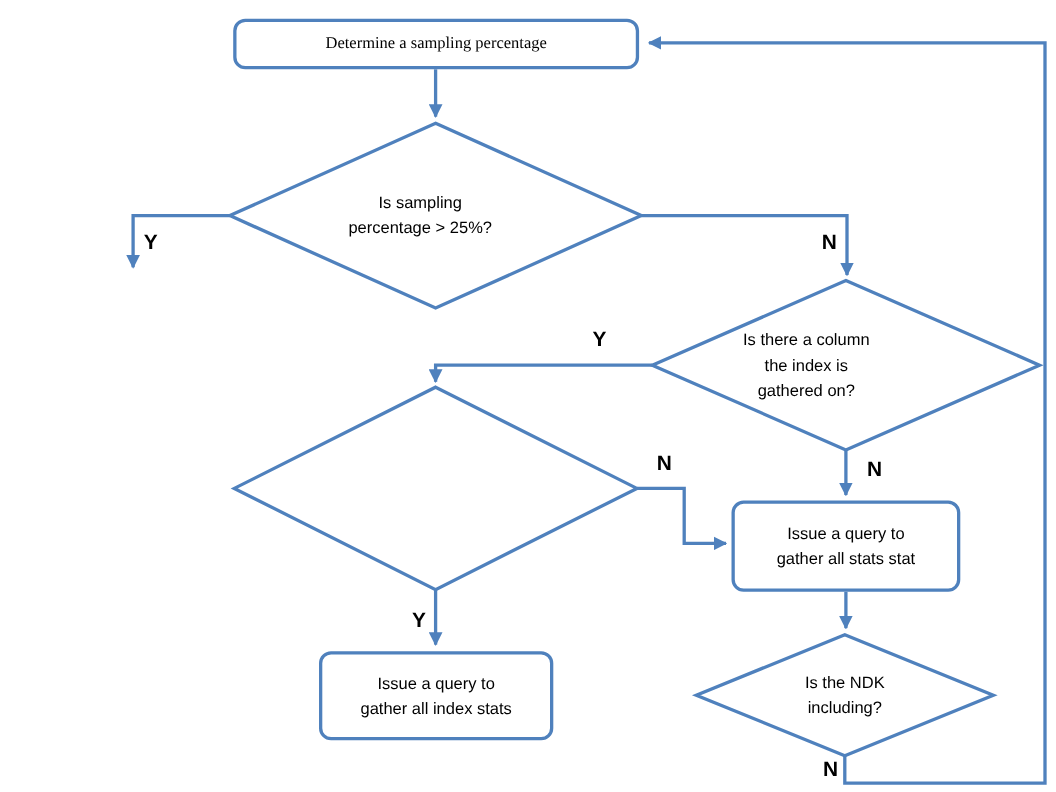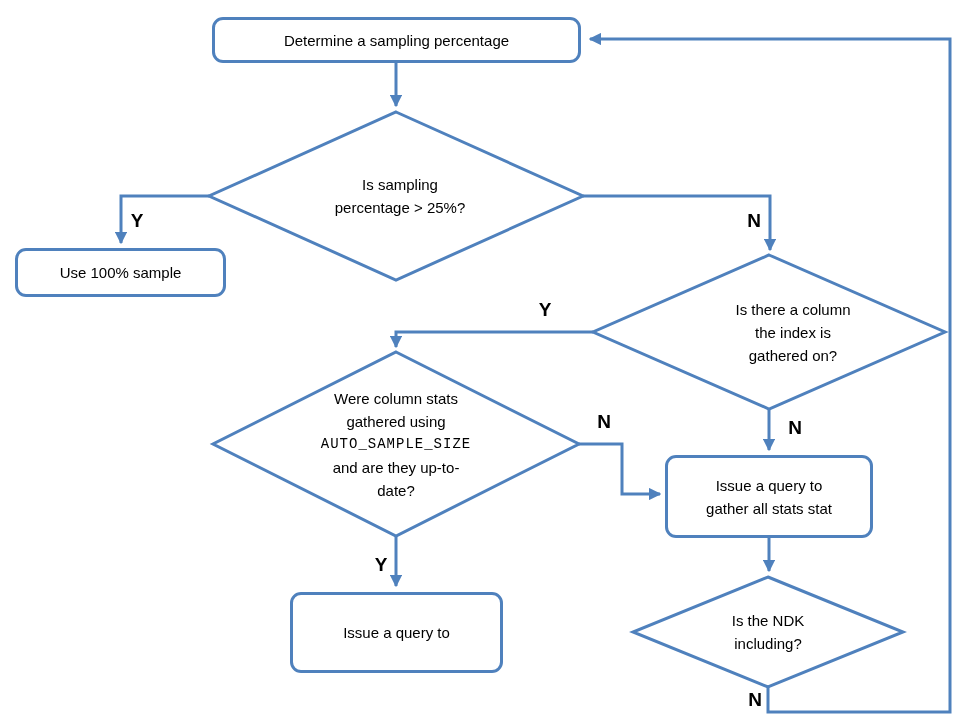--- a/index.html
+++ b/index.html
@@ -84,59 +84,50 @@
     </g>
 
     <g stroke="#4f81bd" stroke-width="3" fill="#ffffff" stroke-linejoin="miter">
       <polygon points="396,112 583,196 396,280 209,196"></polygon>
       <polygon points="769,255 945,332 769,409 593,332"></polygon>
       <polygon points="396,352 579,444 396,536 213,444"></polygon>
       <polygon points="768,577 903,632 768,687 633,632"></polygon>
     </g>
   </svg>
 
-  <div class="node-box" style="left:212px; top:17px; width:369px; height:46px;">
+  <div class="node-box" style="left:212px; top:17px; width:369px; height:46px;font-family:Liberation Serif, serif;">
     <span>Determine a sampling percentage</span>
   </div>
 
-  <div class="node-box" style="left:15px; top:248px; width:211px; height:49px;">
-    <span>Use 100% sample</span>
-  </div>
 
   <div class="node-box" style="left:665px; top:455px; width:208px; height:83px;">
     <span>
       <span class="tline">Issue a query to</span>
       <span class="tline">gather all stats stat</span>
     </span>
   </div>
 
   <div class="node-box" style="left:290px; top:592px; width:213px; height:81px;">
     <span>
       <span class="tline">Issue a query to</span>
+      <span class="tline">gather all index stats</span>
     </span>
   </div>
 
-  <div class="diamond-text" style="left:280px; top:160px; width:240px; height:72px;">
+  <div class="diamond-text" style="left:262px; top:160px; width:240px; height:72px;">
     <span class="tline">Is sampling</span>
     <span class="tline">percentage &gt; 25%?</span>
   </div>
 
-  <div class="diamond-text" style="left:708px; top:285px; width:170px; height:94px;">
+  <div class="diamond-text" style="left:648px; top:285px; width:170px; height:94px;">
     <span class="tline">Is there a column</span>
     <span class="tline">the index is</span>
     <span class="tline">gathered on?</span>
   </div>
 
-  <div class="diamond-text" style="left:296px; top:386px; width:200px; height:116px;">
-    <span class="tline">Were column stats</span>
-    <span class="tline">gathered using</span>
-    <span class="code-line">AUTO_SAMPLE_SIZE</span>
-    <span class="tline">and are they up-to-</span>
-    <span class="tline">date?</span>
-  </div>
 
   <div class="diamond-text" style="left:688px; top:608px; width:160px; height:48px;">
     <span class="tline">Is the NDK</span>
     <span class="tline">including?</span>
   </div>
 
   <div class="yn" style="left:137px; top:221px;">Y</div>
   <div class="yn" style="left:754px; top:221px;">N</div>
   <div class="yn" style="left:545px; top:310px;">Y</div>
   <div class="yn" style="left:795px; top:428px;">N</div>

